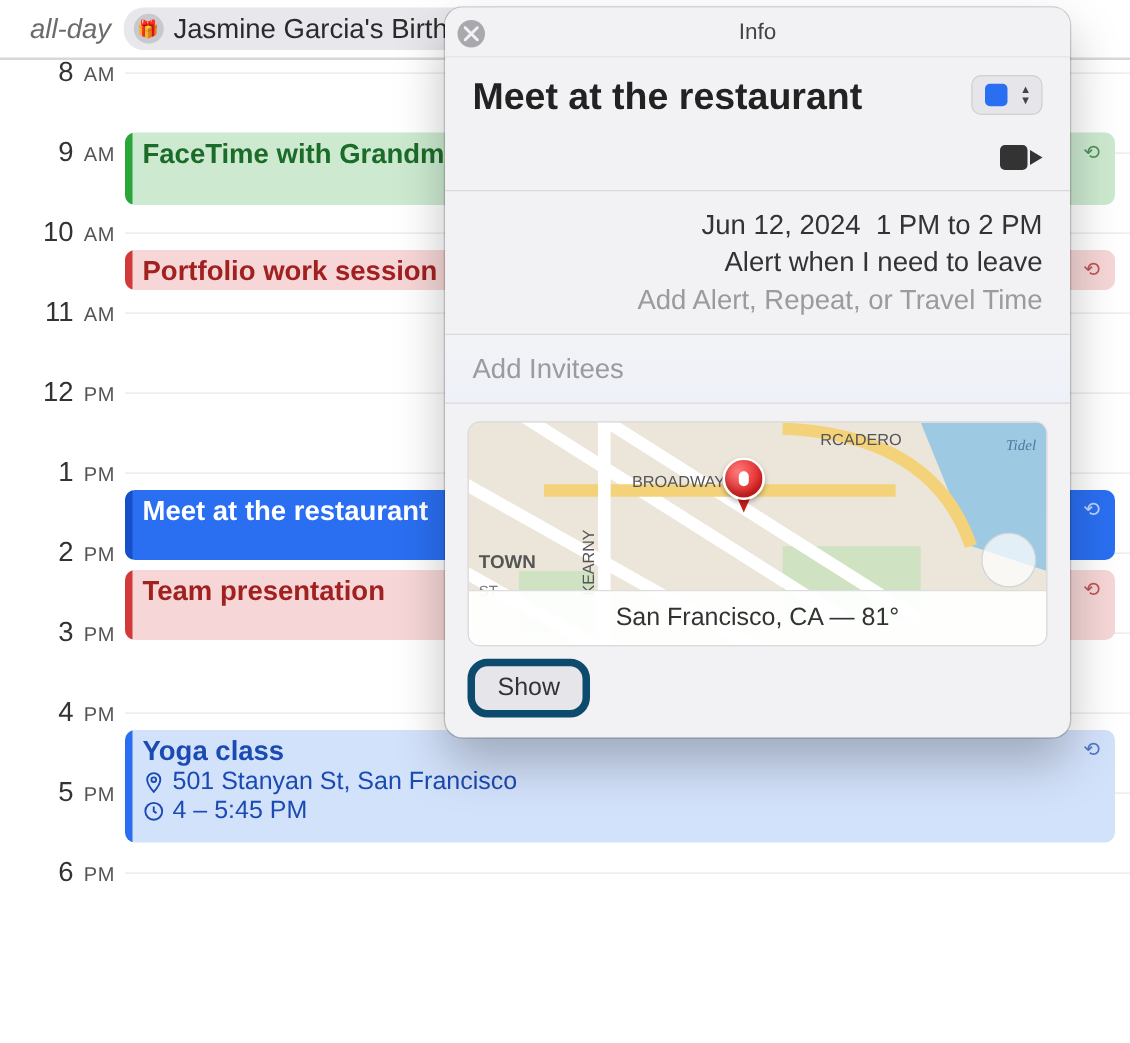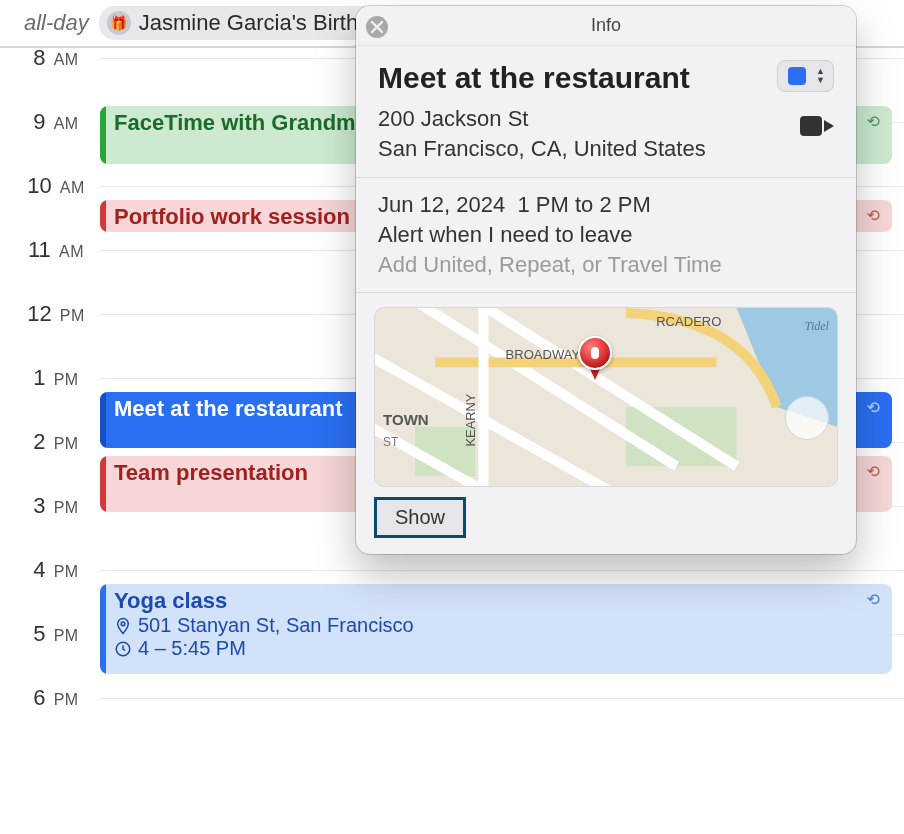--- a/index.html
+++ b/index.html
@@ -60,21 +60,21 @@
     border-top: 1px solid #e8e8e8;
     margin-left: 100px;
   }
   .hour-label {
     position: absolute;
     left: -80px;
     top: -14px;
     font-size: 22px;
     color: #333;
     width: 72px;
-    text-align: center;
+    text-align: right;
   }
   .hour-label .ampm {
     font-size: 16px;
     letter-spacing: 0.5px;
     color: #555;
     margin-left: 2px;
   }
 
   .event {
     position: absolute;
@@ -177,21 +177,21 @@
     position:absolute; left:0; top:2px; width:22px; height:20px;
     background:#333; border-radius:4px;
   }
   .video-icon .lens {
     position:absolute; right:0; top:6px;
     border-left: 10px solid #333;
     border-top: 6px solid transparent;
     border-bottom: 6px solid transparent;
   }
 
-  .meta-line { font-size: 22px; color: #333; margin: 4px 0; display:flex; justify-content:flex-start; align-items:center; }
+  .meta-line { font-size: 22px; color: #333; margin: 4px 0; display:flex; justify-content:flex-end; align-items:center; }
   .meta-line.muted { color: #9a9a9f; }
   .repeat-icon { color:#888; font-size:20px; }
 
   .placeholder {
     font-size: 22px; color: #9a9a9f;
     padding: 14px 22px;
     border-bottom: 1px solid rgba(0,0,0,.10);
     background: linear-gradient(#f2f3f7, #eef1f8);
     cursor: text;
   }
@@ -239,22 +239,22 @@
     position:absolute; right:8px; bottom:46px;
     width:44px; height:44px; border-radius:50%;
     background: rgba(255,255,255,.7);
     border:1px solid #cfd4da;
   }
 
   .show-btn {
     margin: 0 0 16px 18px;
     display:inline-block;
     background: #e6e6ea;
-    border: 3px solid #0c4a6e;
-    border-radius: 0;
+    border: 6px solid #0c4a6e;
+    border-radius: 16px;
     padding: 6px 18px;
     font-size: 20px;
     color: #333;
     cursor: pointer;
   }
 
   .mini-icon { display:inline-flex; width:18px; height:18px; }
 </style>
 </head>
 <body>
@@ -364,24 +364,20 @@
         </svg>
     </div>
     <span class="title">Info</span>
   </div>
 
   <div class="pop-body">
     <div class="section">
       <div class="event-title-row">
         <div style="flex:1">
           <div class="event-title">Meet at the restaurant</div>
-          <div class="event-loc">
-            <span>200 Jackson St</span><br>
-            <span>San Francisco, CA, United States</span>
-          </div>
         </div>
         <div style="display:flex;flex-direction:column;align-items:flex-end;gap:10px;">
           <div class="cal-picker">
             <span class="cal-swatch"></span>
             <span class="chev-stack">
                 <span>▲</span>
                 <span>▼</span>
               </span>
           </div>
           <div class="video-icon">
@@ -395,24 +391,25 @@
     <div class="section" style="padding-top:10px;padding-bottom:10px;">
       <div class="meta-line">
         <span>
           <span>Jun 12, 2024</span>&nbsp;&nbsp;<span>1 PM to 2 PM</span>
         </span>
       </div>
       <div class="meta-line">
         <span>Alert when I need to leave</span>
       </div>
       <div class="meta-line muted">
-        <span>Add United, Repeat, or Travel Time</span>
-      </div>
-    </div>
-
+        <span>Add Alert, Repeat, or Travel Time</span>
+      </div>
+    </div>
+
+    <div class="placeholder">Add Invitees</div>
 
     <div class="map-wrap">
       <div class="map">
         <svg viewBox="0 0 460 180" preserveAspectRatio="none">
           <rect width="460" height="180" fill="#ece6da"></rect>
 
           <path d="M360 0 L460 0 L460 120 L400 100 Z" fill="#9ec9e2"></path>
 
           <rect x="250" y="100" width="110" height="60" fill="#cfe3c3"></rect>
           <rect x="40" y="120" width="60" height="50" fill="#cfe3c3"></rect>
@@ -437,18 +434,19 @@
           <text x="280" y="18" font-size="13" fill="#555" font-family="Arial">RCADERO</text>
           <text x="428" y="22" font-size="12" fill="#4a7aa0" font-style="italic" font-family="Georgia">Tidel</text>
         </svg>
         <div class="pin">
           <div class="head">
               <div class="dot"></div>
             </div>
           <div class="tail"></div>
         </div>
         <div class="compass"></div>
+        <div class="map-footer">San Francisco, CA — 81°</div>
       </div>
     </div>
 
     <div class="show-btn">Show</div>
   </div>
 </div>
 
 </body></html>

